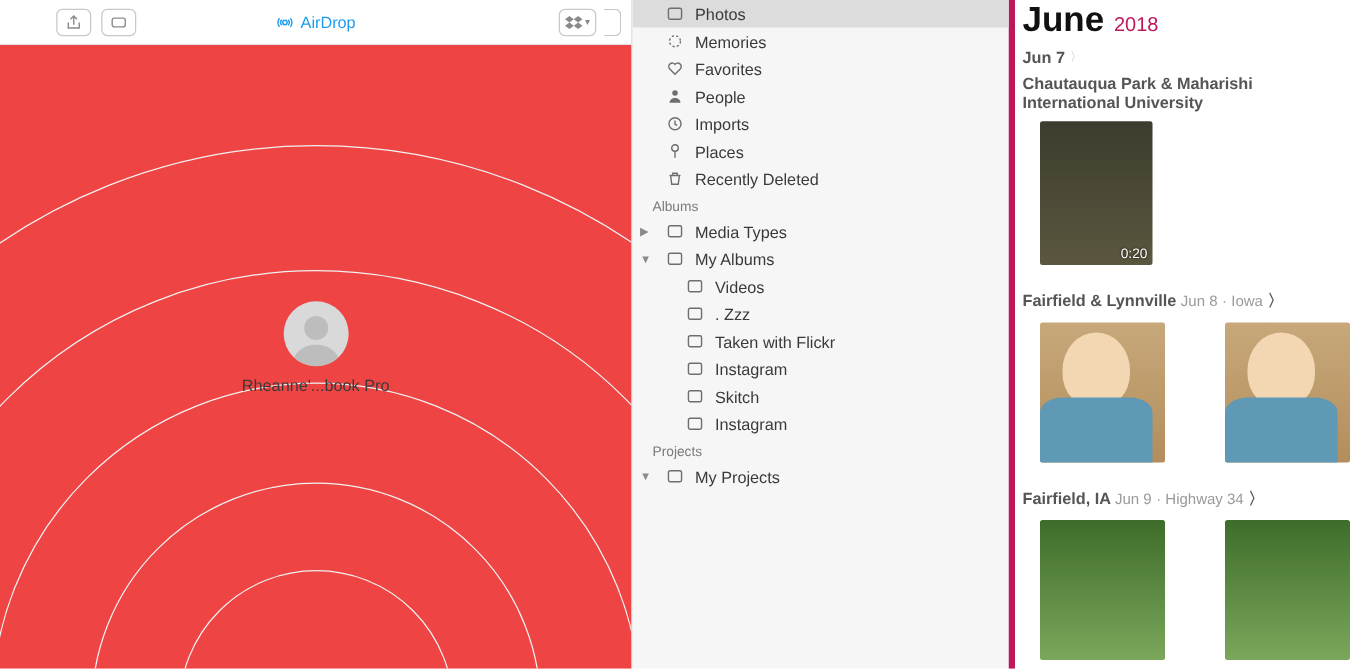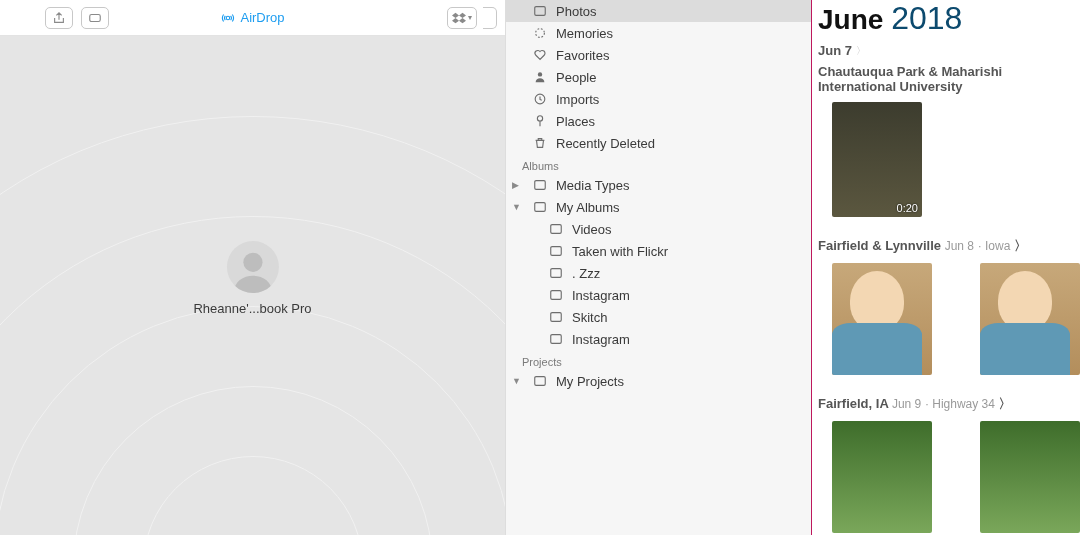--- a/index.html
+++ b/index.html
@@ -13,39 +13,39 @@
   .pillbtn {
     width: 28px; height: 22px; border: 1px solid #c8c8c8; border-radius: 5px;
     background: #fff; display: flex; align-items: center; justify-content: center;
     color: #8a8a8a;
   }
   .pillbtn svg { width: 14px; height: 14px; }
   .airdrop-title { position: absolute; left: 50%; transform: translateX(-50%); color: #1e9df0; font-size: 13px; display: flex; align-items: center; gap: 6px; }
   .right-btns { position: absolute; right: 8px; display: flex; gap: 6px; }
   .rbtn { width: 30px; height: 22px; border: 1px solid #c8c8c8; border-radius: 5px; background: #fff; display: flex; align-items: center; justify-content: center; color: #8a8a8a; font-size: 11px; }
 
-  .radar { position: absolute; inset: 36px 0 0 0; overflow: hidden; background: #e5e5e5; }
+  .radar { position: absolute; inset: 36px 0 0 0; overflow: hidden; background: #ef4444; }
   .ring { position: absolute; border: 1px solid #f1f1f1; border-radius: 50%; }
   .person { position: absolute; left: 50%; top: 205px; transform: translateX(-50%); text-align: center; color: #3a3a3a; font-size: 13px; }
   .avatar { width: 52px; height: 52px; border-radius: 50%; background: #d9d9d9; margin: 0 auto 8px; display: flex; align-items: flex-end; justify-content: center; overflow: hidden; }
   .avatar svg { width: 46px; height: 46px; fill: #bdbdbd; }
 
   
-  .sidebar { width: 306px; height: 535px; background: #f6f6f6; border-right: 1px solid #be185d; font-size: 13px; color: #3a3a3a; overflow: hidden; }
+  .sidebar { width: 306px; height: 535px; background: #f6f6f6; border-right: 5px solid #be185d; font-size: 13px; color: #3a3a3a; overflow: hidden; }
   .side-group { padding: 6px 0 2px 16px; color: #7a7a7a; font-size: 11px; }
   .side-item { height: 22px; display: flex; align-items: center; padding-left: 18px; gap: 8px; }
   .side-item.nested { padding-left: 42px; }
   .side-item.selected { background: #dcdcdc; }
   .side-item .icon { width: 16px; height: 16px; color: #6e6e6e; display: flex; align-items: center; justify-content: center; }
   .side-item .disclosure { width: 10px; color: #8a8a8a; font-size: 9px; margin-left: -12px; margin-right: 2px; }
 
   
   .main { flex: 1; height: 535px; background: #fff; overflow: hidden; padding: 0 0 0 6px; }
   .month-hdr { font-size: 28px; color: #111; padding: 0 0 4px 0; }
-  .month-hdr .yr { font-weight: 300; color: #0c4a6e; font-size: 32px; }
+  .month-hdr .yr { font-weight: 300; color: #be185d; font-size: 16px; }
   .dayrow { padding: 2px 0 6px 0; font-size: 13px; color: #555; display: flex; align-items: center; gap: 4px; }
   .dayrow .chev { color: #bbb; font-size: 10px; }
   .loc { font-size: 13px; font-weight: 600; color: #555; padding-bottom: 4px; }
   .sub { font-size: 12px; color: #9a9a9a; font-weight: 400; }
   .thumbs { display: flex; gap: 48px; padding: 4px 0 20px 14px; }
   .thumb { position: relative; width: 90px; height: 115px; border-radius: 2px; overflow: hidden; }
   .tdur { position: absolute; right: 4px; bottom: 3px; color: #fff; font-size: 11px; text-shadow: 0 0 2px #000; }
   .short .thumb2 { width: 100px; height: 112px; }
 
   
@@ -214,29 +214,29 @@
             </svg>
           </span>
           <span>Videos</span>
         </div>
         <div class="side-item nested">
           <span class="icon">
             <svg viewBox="0 0 16 16" width="14" height="14" fill="currentColor">
               <rect x="2" y="3" width="12" height="10" rx="1.5" fill="none" stroke="currentColor" stroke-width="1.3"></rect>
             </svg>
           </span>
+          <span>. Zzz</span>
+        </div>
+        <div class="side-item nested">
+          <span class="icon">
+            <svg viewBox="0 0 16 16" width="14" height="14" fill="currentColor">
+              <rect x="2" y="3" width="12" height="10" rx="1.5" fill="none" stroke="currentColor" stroke-width="1.3"></rect>
+            </svg>
+          </span>
           <span>Taken with Flickr</span>
-        </div>
-        <div class="side-item nested">
-          <span class="icon">
-            <svg viewBox="0 0 16 16" width="14" height="14" fill="currentColor">
-              <rect x="2" y="3" width="12" height="10" rx="1.5" fill="none" stroke="currentColor" stroke-width="1.3"></rect>
-            </svg>
-          </span>
-          <span>. Zzz</span>
         </div>
         <div class="side-item nested">
           <span class="icon">
             <svg viewBox="0 0 16 16" width="14" height="14" fill="currentColor">
               <rect x="2" y="3" width="12" height="10" rx="1.5" fill="none" stroke="currentColor" stroke-width="1.3"></rect>
             </svg>
           </span>
           <span>Instagram</span>
         </div>
         <div class="side-item nested">

